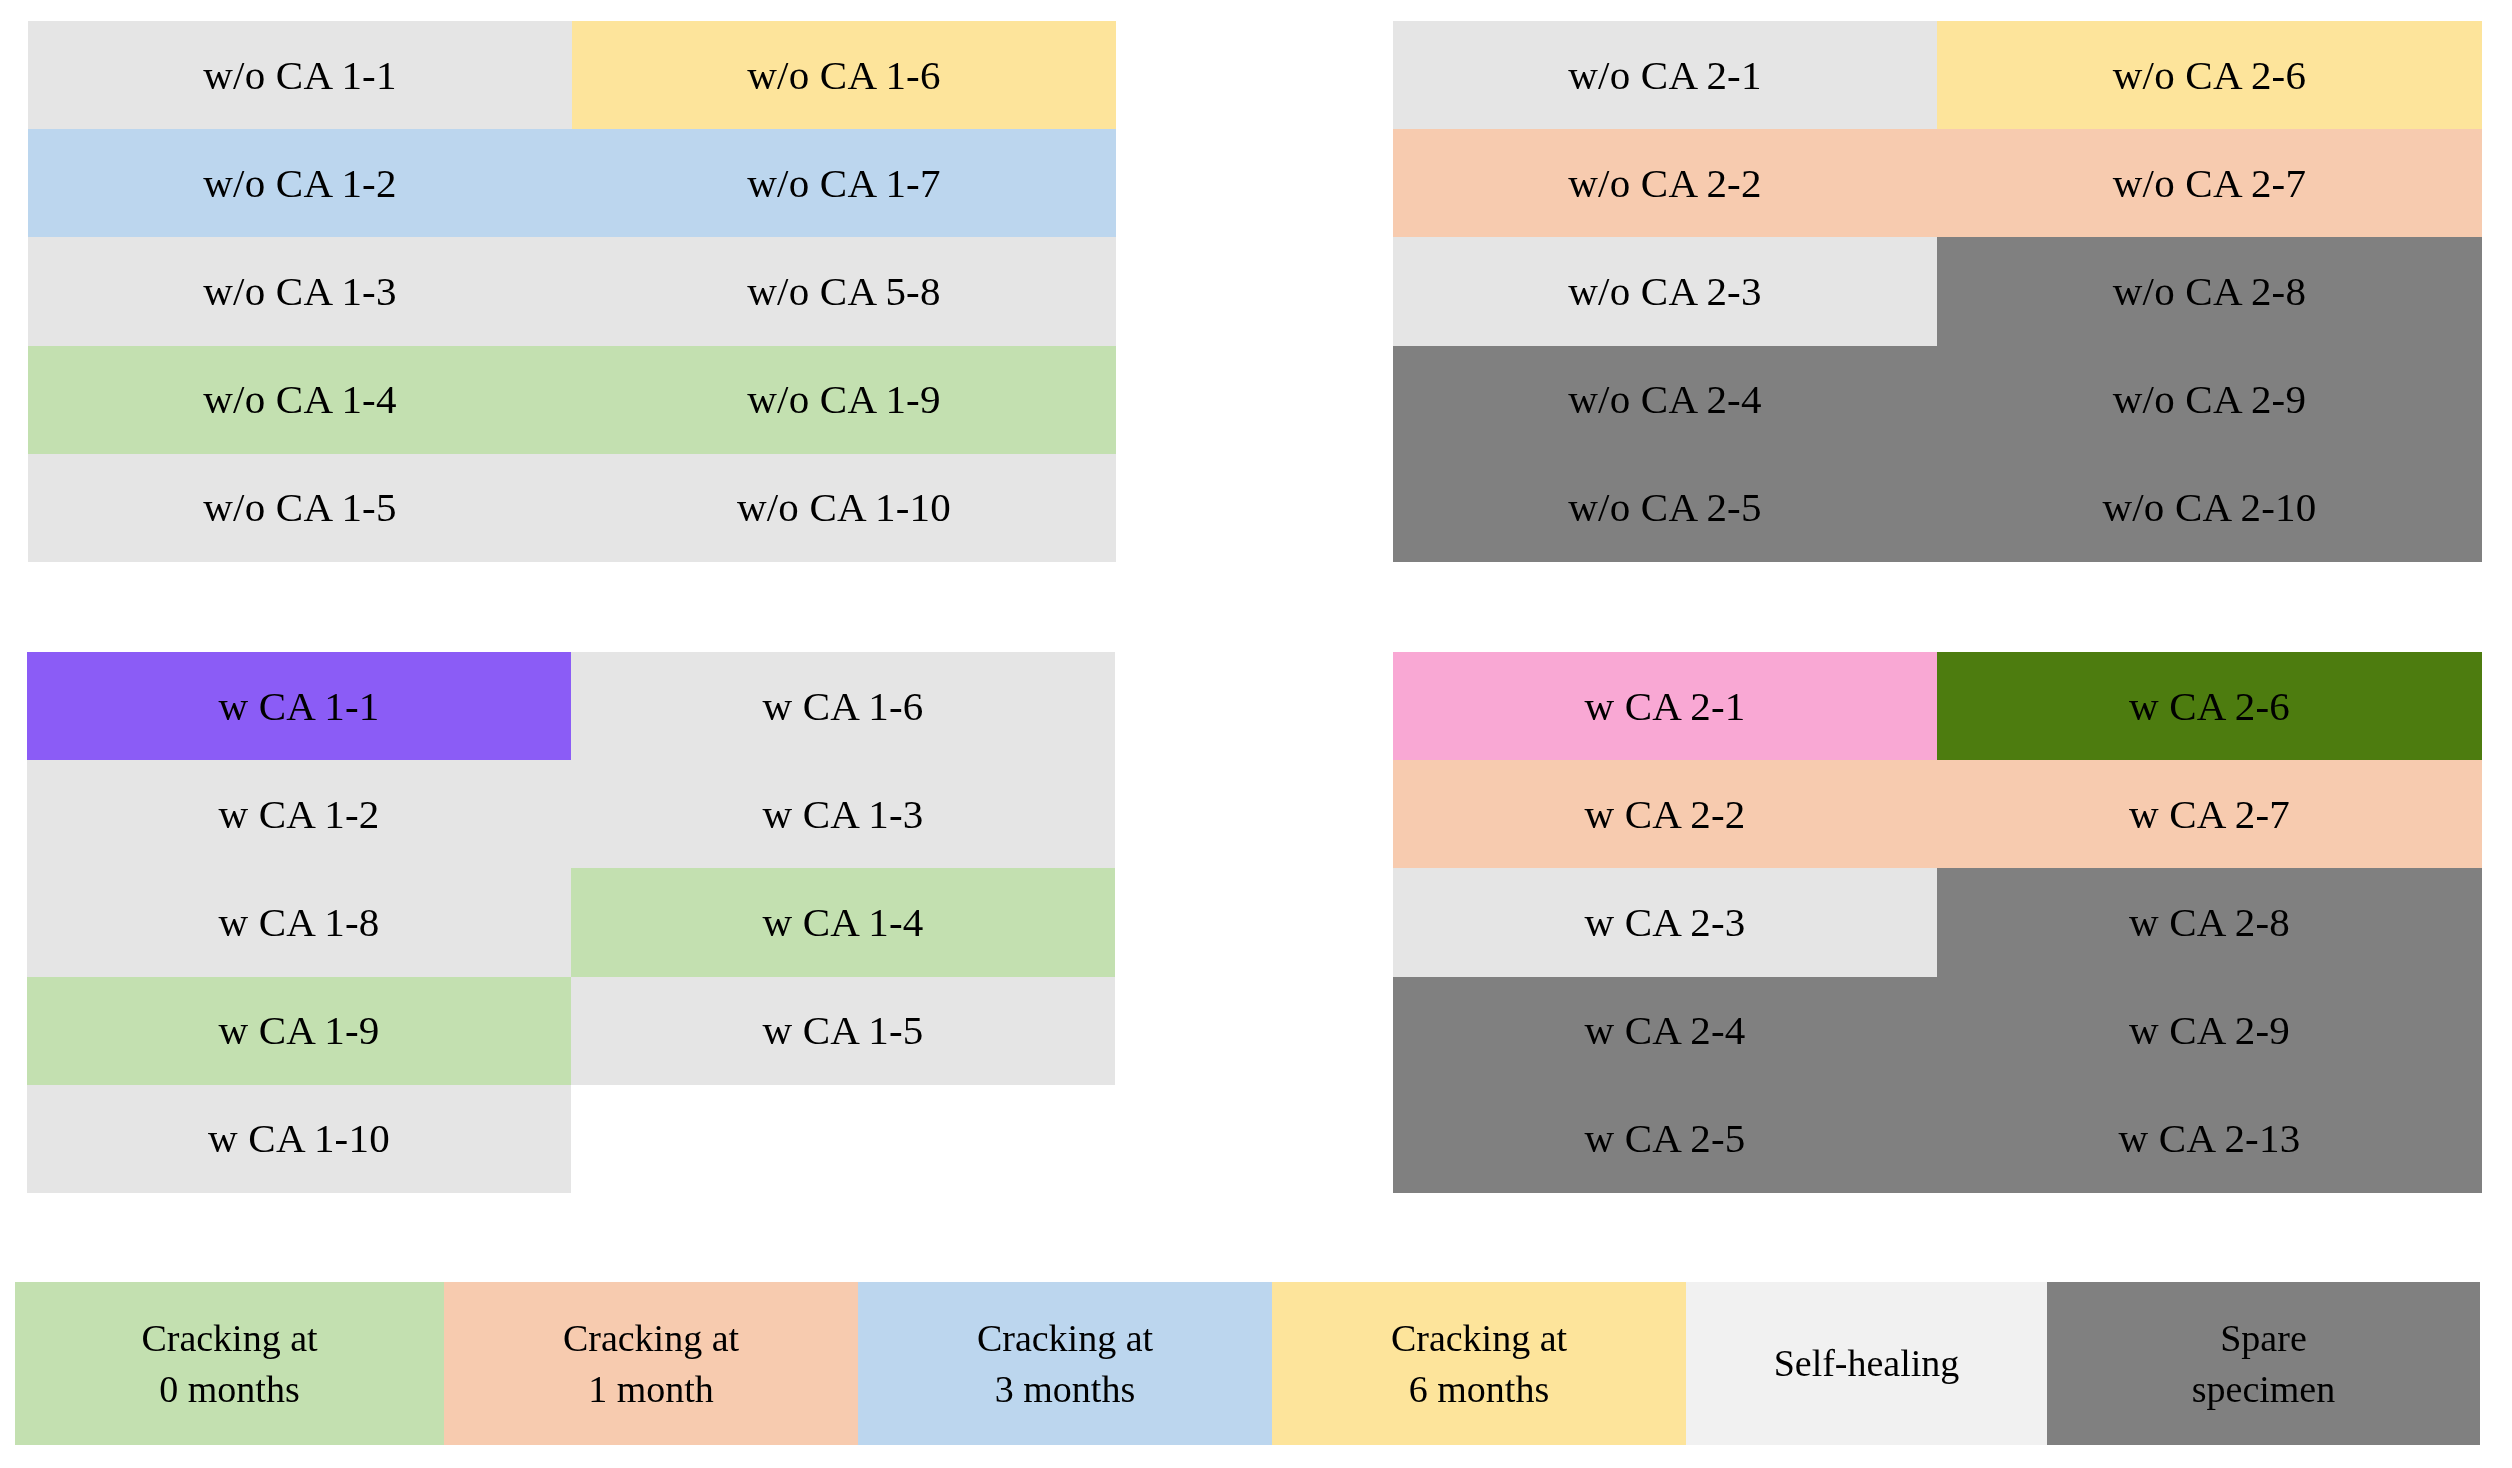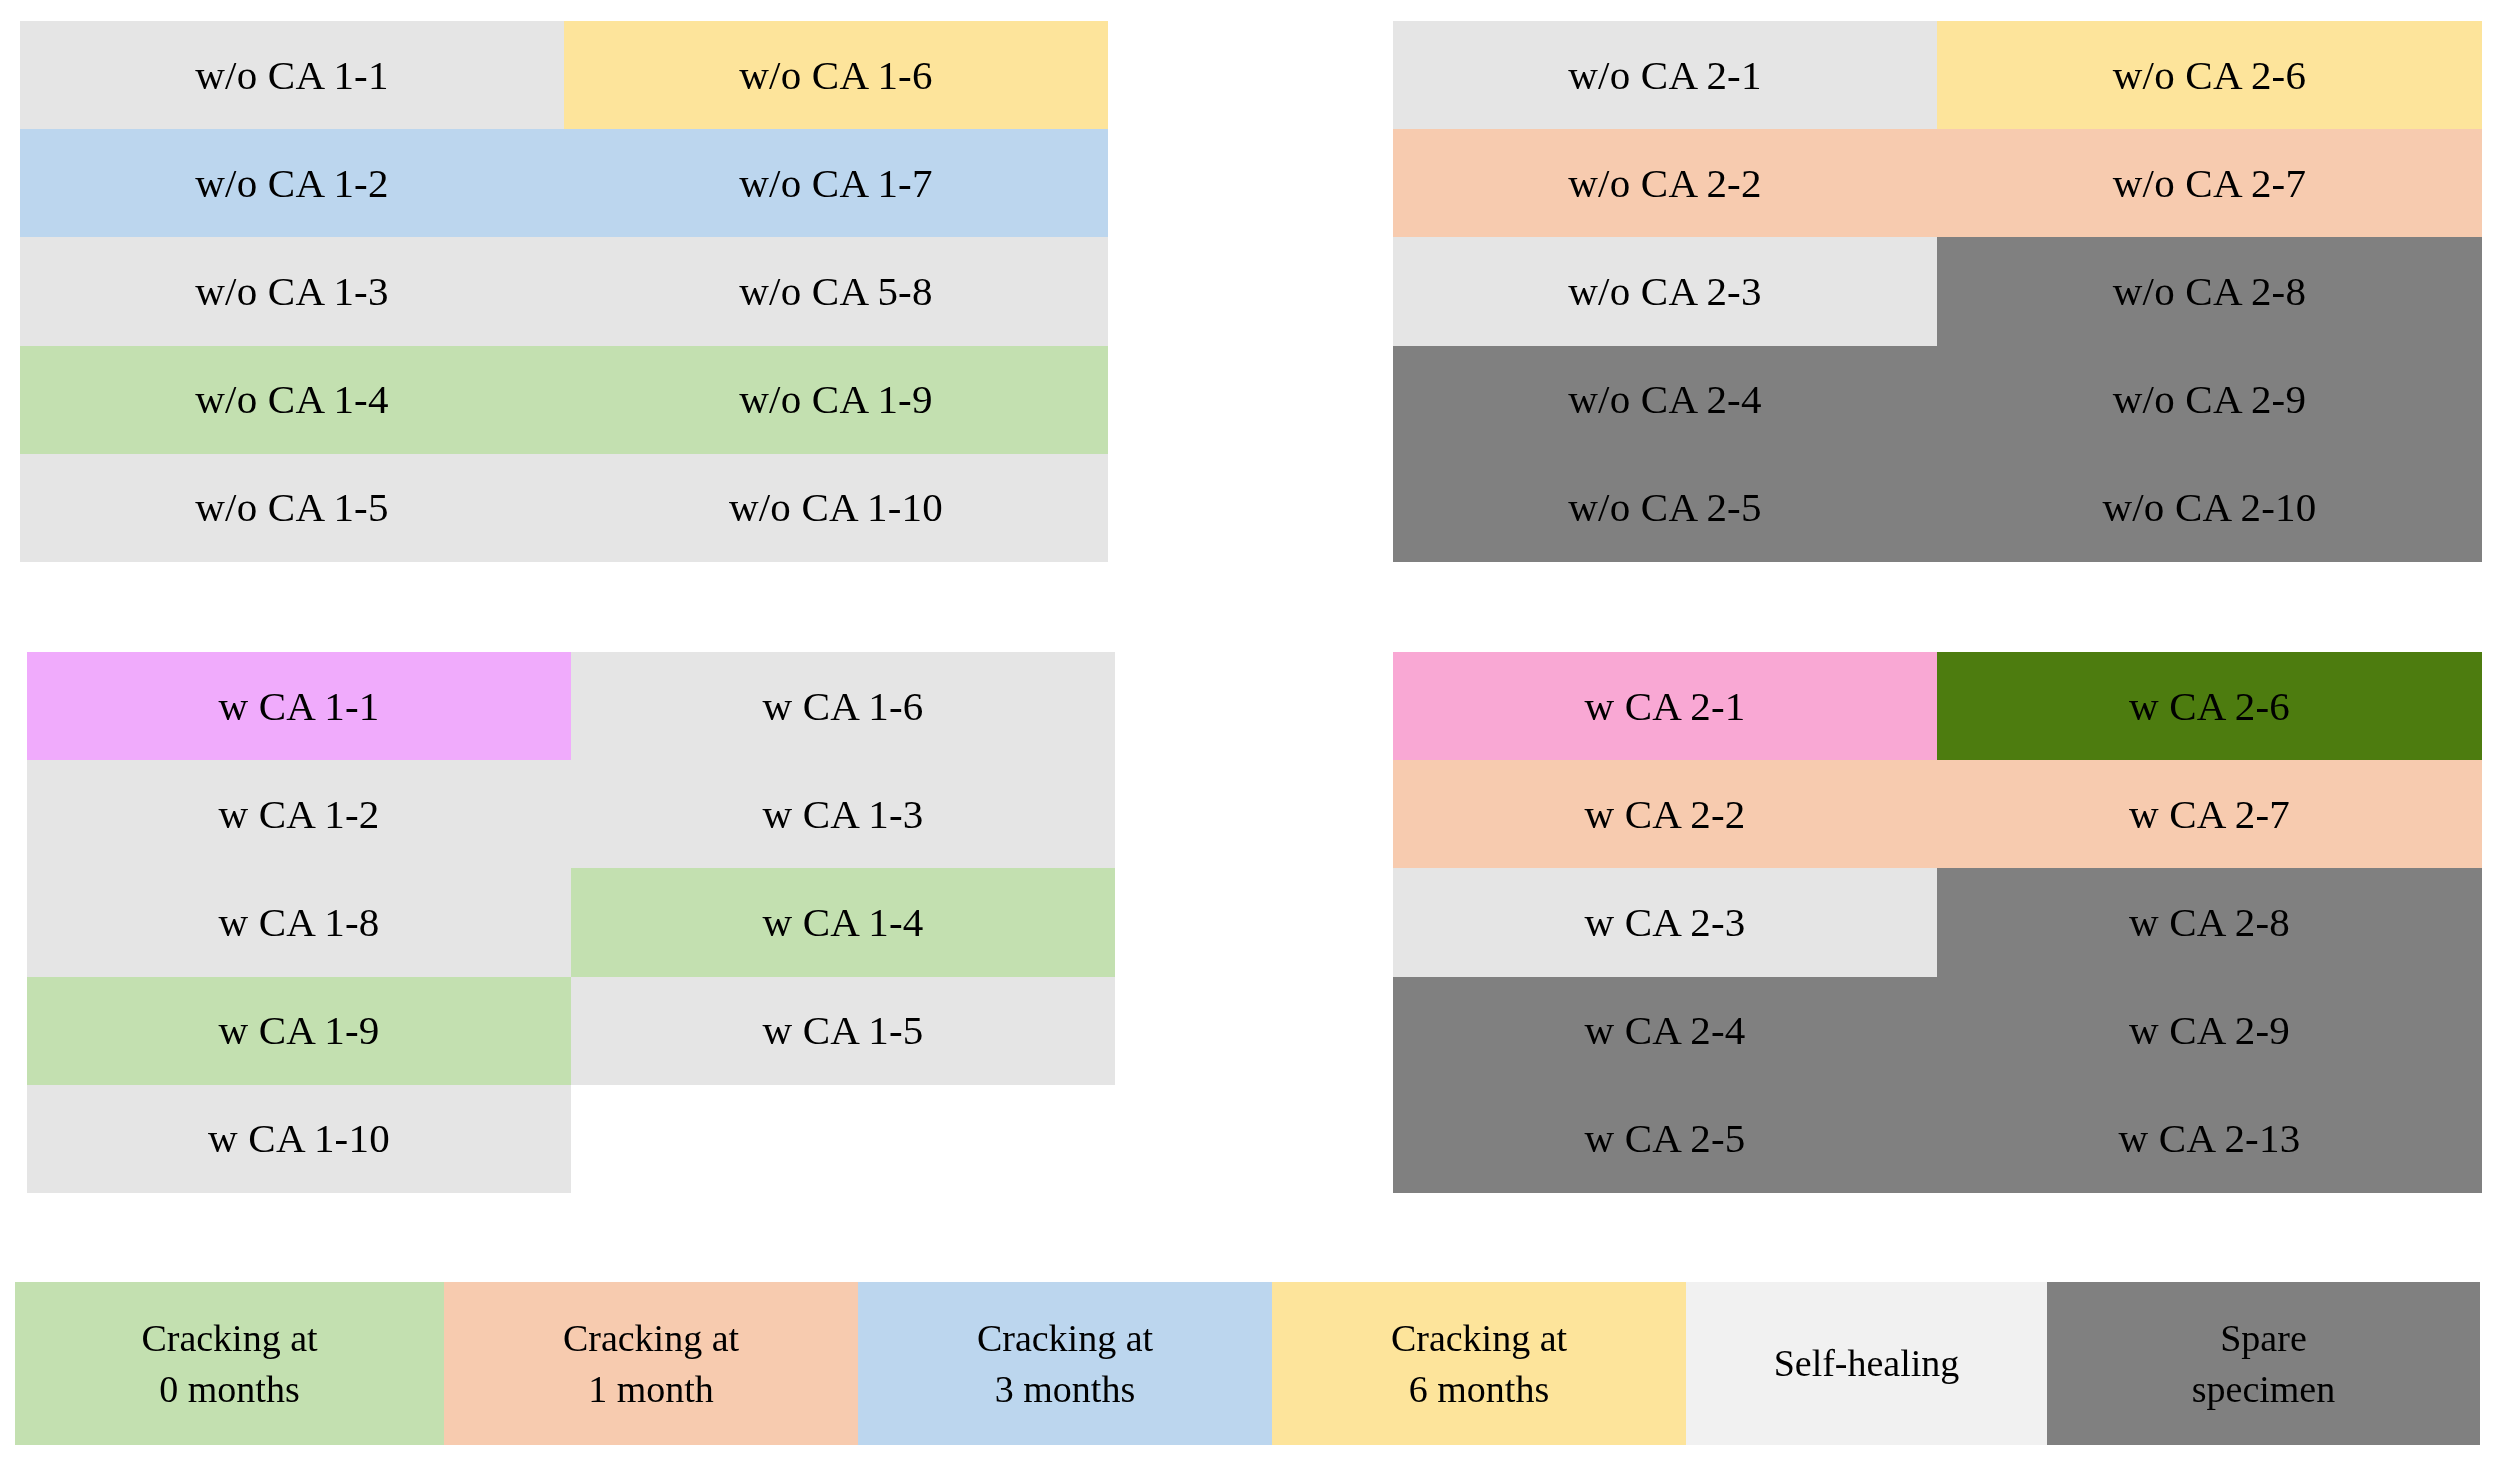--- a/index.html
+++ b/index.html
@@ -17,21 +17,21 @@
 
   .specimen-grid {
     position: absolute;
     display: grid;
     grid-template-columns: 1fr 1fr;
     grid-auto-rows: 1fr;
   }
 
   
   #grid-wo-ca-1 {
-    left: 20px;
+    left: 28px;
     top: 21px;
     width: 1009px;
     height: 541px;
     grid-template-columns: 544px 544px;
   }
   
   #grid-wo-ca-2 {
     left: 1393px;
     top: 21px;
     width: 1312px;
@@ -114,21 +114,21 @@
     <div class="specimen-cell" style="background: rgb(247, 203, 175);">w/o CA 2-2</div>
     <div class="specimen-cell" style="background: rgb(247, 203, 175);">w/o CA 2-7</div>
     <div class="specimen-cell" style="background: rgb(229, 229, 229);">w/o CA 2-3</div>
     <div class="specimen-cell" style="background: rgb(128, 128, 128);">w/o CA 2-8</div>
     <div class="specimen-cell" style="background: rgb(128, 128, 128);">w/o CA 2-4</div>
     <div class="specimen-cell" style="background: rgb(128, 128, 128);">w/o CA 2-9</div>
     <div class="specimen-cell" style="background: rgb(128, 128, 128);">w/o CA 2-5</div>
     <div class="specimen-cell" style="background: rgb(128, 128, 128);">w/o CA 2-10</div>
   </div>
 <div class="specimen-grid" id="grid-w-ca-1">
-    <div class="specimen-cell" style="background: #f0abfc; text-align: center;">w CA 1-1</div>
+    <div class="specimen-cell" style="background: #8b5cf6; text-align: center;">w CA 1-1</div>
     <div class="specimen-cell" style="background: rgb(229, 229, 229);">w CA 1-6</div>
     <div class="specimen-cell" style="background: rgb(229, 229, 229);">w CA 1-2</div>
     <div class="specimen-cell" style="background: rgb(229, 229, 229);">w CA 1-3</div>
     <div class="specimen-cell" style="background: rgb(229, 229, 229);">w CA 1-8</div>
     <div class="specimen-cell" style="background: rgb(195, 224, 176);">w CA 1-4</div>
     <div class="specimen-cell" style="background: rgb(195, 224, 176);">w CA 1-9</div>
     <div class="specimen-cell" style="background: rgb(229, 229, 229);">w CA 1-5</div>
     <div class="specimen-cell" style="background: rgb(229, 229, 229);">w CA 1-10</div>
   </div>
 <div class="specimen-grid" id="grid-w-ca-2">

